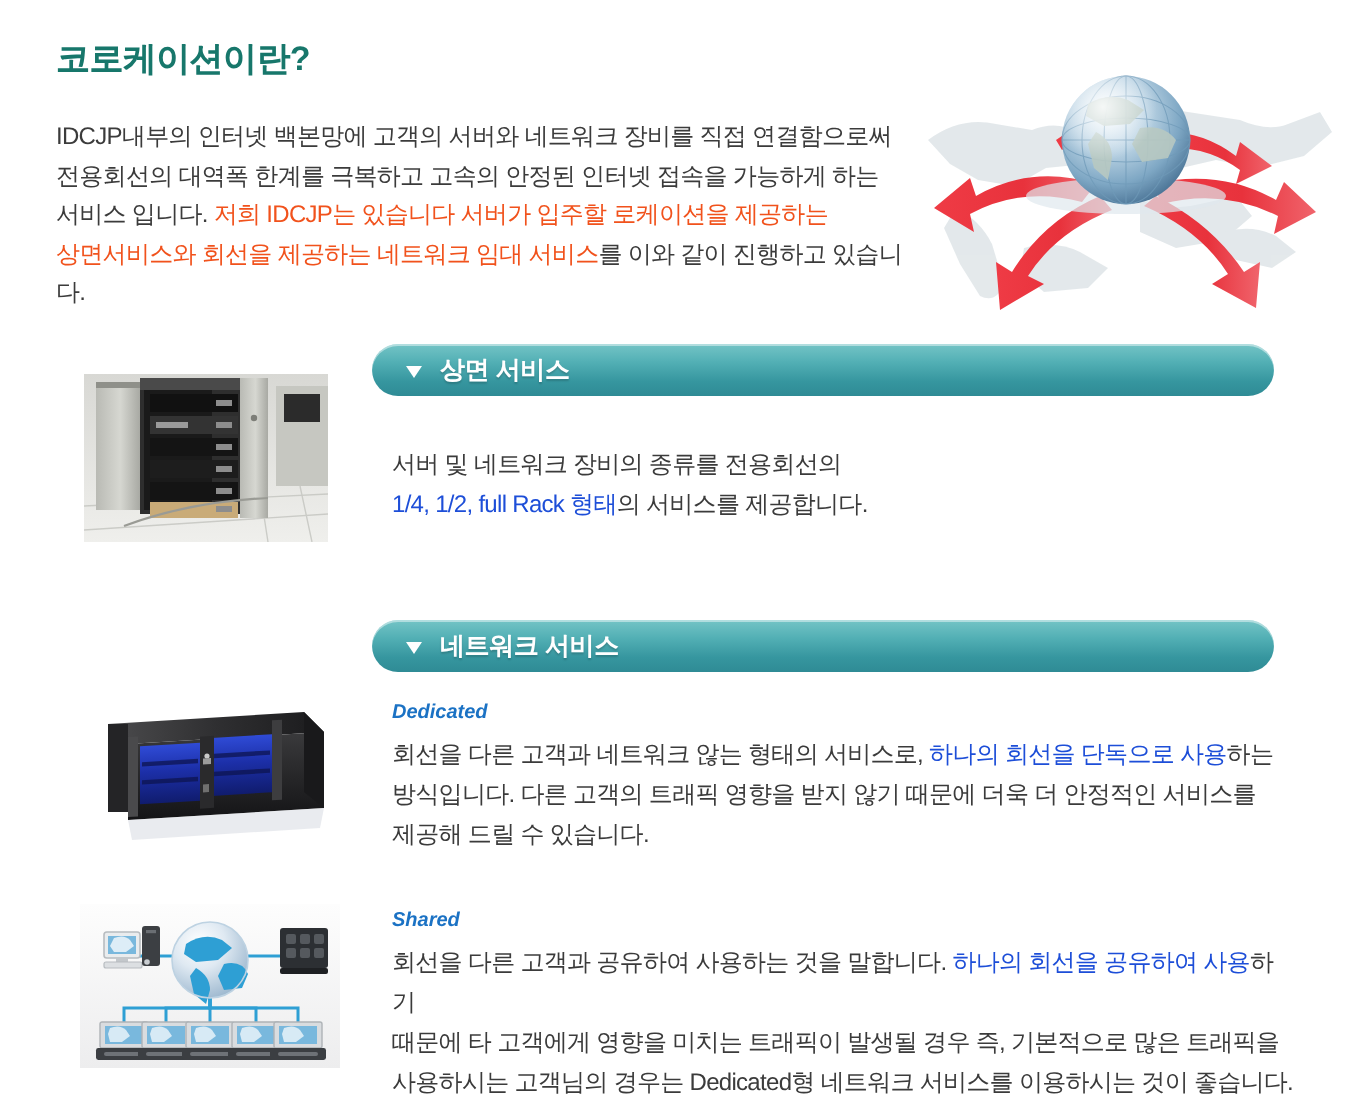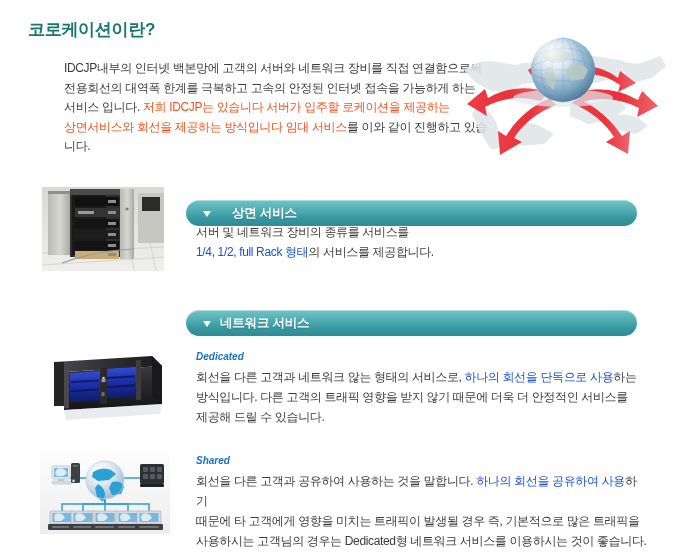--- a/index.html
+++ b/index.html
@@ -31,21 +31,20 @@
 
   
   .intro {
     position: absolute;
     left: 28px; top: 59px;
     width: 430px;
     font-size: 12px;
     line-height: 19.5px;
     color: #3b3b3b;
     letter-spacing: -0.35px;
-    margin-left: 36px;
   }
   .intro .hl { color: #f1521c; }
 
   
   .globe-art {
     position: absolute;
     left: 452px; top: 8px;
     width: 224px; height: 168px;
     overflow: hidden;
   }
@@ -79,21 +78,21 @@
     top: 1px;
   }
   .bar .bar-label {
     font-size: 12.5px;
     font-weight: bold;
     color: #ffffff;
     letter-spacing: -0.2px;
     text-shadow: 0 1px 1px rgba(0,0,0,0.18);
     white-space: nowrap;
   }
-  #bar-sangmyeon { top: 200px; gap: 12px; }
+  #bar-sangmyeon { top: 172px; }
   #bar-network  { top: 310px; text-align: right; }
 
   
   .copy {
     position: absolute;
     font-size: 12px;
     line-height: 20px;
     color: #3b3b3b;
     letter-spacing: -0.35px;
   }
@@ -128,21 +127,21 @@
 <body>
 
 <div id="page">
 
   <div class="page-title">코로케이션이란?</div>
 
   <div class="intro">
     <span>IDCJP내부의 인터넷 백본망에 고객의 서버와 네트워크 장비를 직접 연결함으로써</span><br>
     <span>전용회선의 대역폭 한계를 극복하고 고속의 안정된 인터넷 접속을 가능하게 하는</span><br>
     <span>서비스 입니다. </span><span class="hl">저희 IDCJP는 있습니다 서버가 입주할 로케이션을 제공하는</span><br>
-    <span class="hl">상면서비스와 회선을 제공하는 방식입니다 임대 서비스</span><span>를 이와 같이 진행하고 있습니다.</span>
+    <span class="hl">상면서비스와 회선을 제공하는 네트워크 임대 서비스</span><span>를 이와 같이 진행하고 있습니다.</span>
   </div>
 
   <div class="globe-art">
     <svg viewBox="0 0 224 168" xmlns="http://www.w3.org/2000/svg">
       <defs>
         <radialGradient id="gGlobe" cx="38%" cy="30%" r="78%">
           <stop offset="0%" stop-color="#eef6fb"></stop>
           <stop offset="38%" stop-color="#b9d2e3"></stop>
           <stop offset="70%" stop-color="#7ea7c4"></stop>
           <stop offset="100%" stop-color="#40698c"></stop>
@@ -267,21 +266,21 @@
       </g>
 
       <rect x="78" y="2" width="14" height="70" fill="url(#pCab)"></rect>
       <circle cx="85" cy="22" r="1.6" fill="#7d7e78"></circle>
 
       <path d="M20 76 q32-12 72-14" stroke="#9a9b95" stroke-width="1.1" fill="none"></path>
     </svg>
   </div>
 
   <div class="copy" id="copy-sangmyeon">
-    <span>서버 및 네트워크 장비의 종류를 서비스를</span><br>
+    <span>서버 및 네트워크 장비의 종류를 전용회선의</span><br>
     <span class="hl">1/4, 1/2, full Rack 형태</span><span>의 서비스를 제공합니다.</span>
   </div>
 
   <div class="bar" id="bar-network">
     <span class="caret"></span>
     <span class="bar-label">네트워크 서비스</span>
   </div>
 
   <div class="photo" id="photo-server">
     <svg viewBox="0 0 128 75" xmlns="http://www.w3.org/2000/svg">

